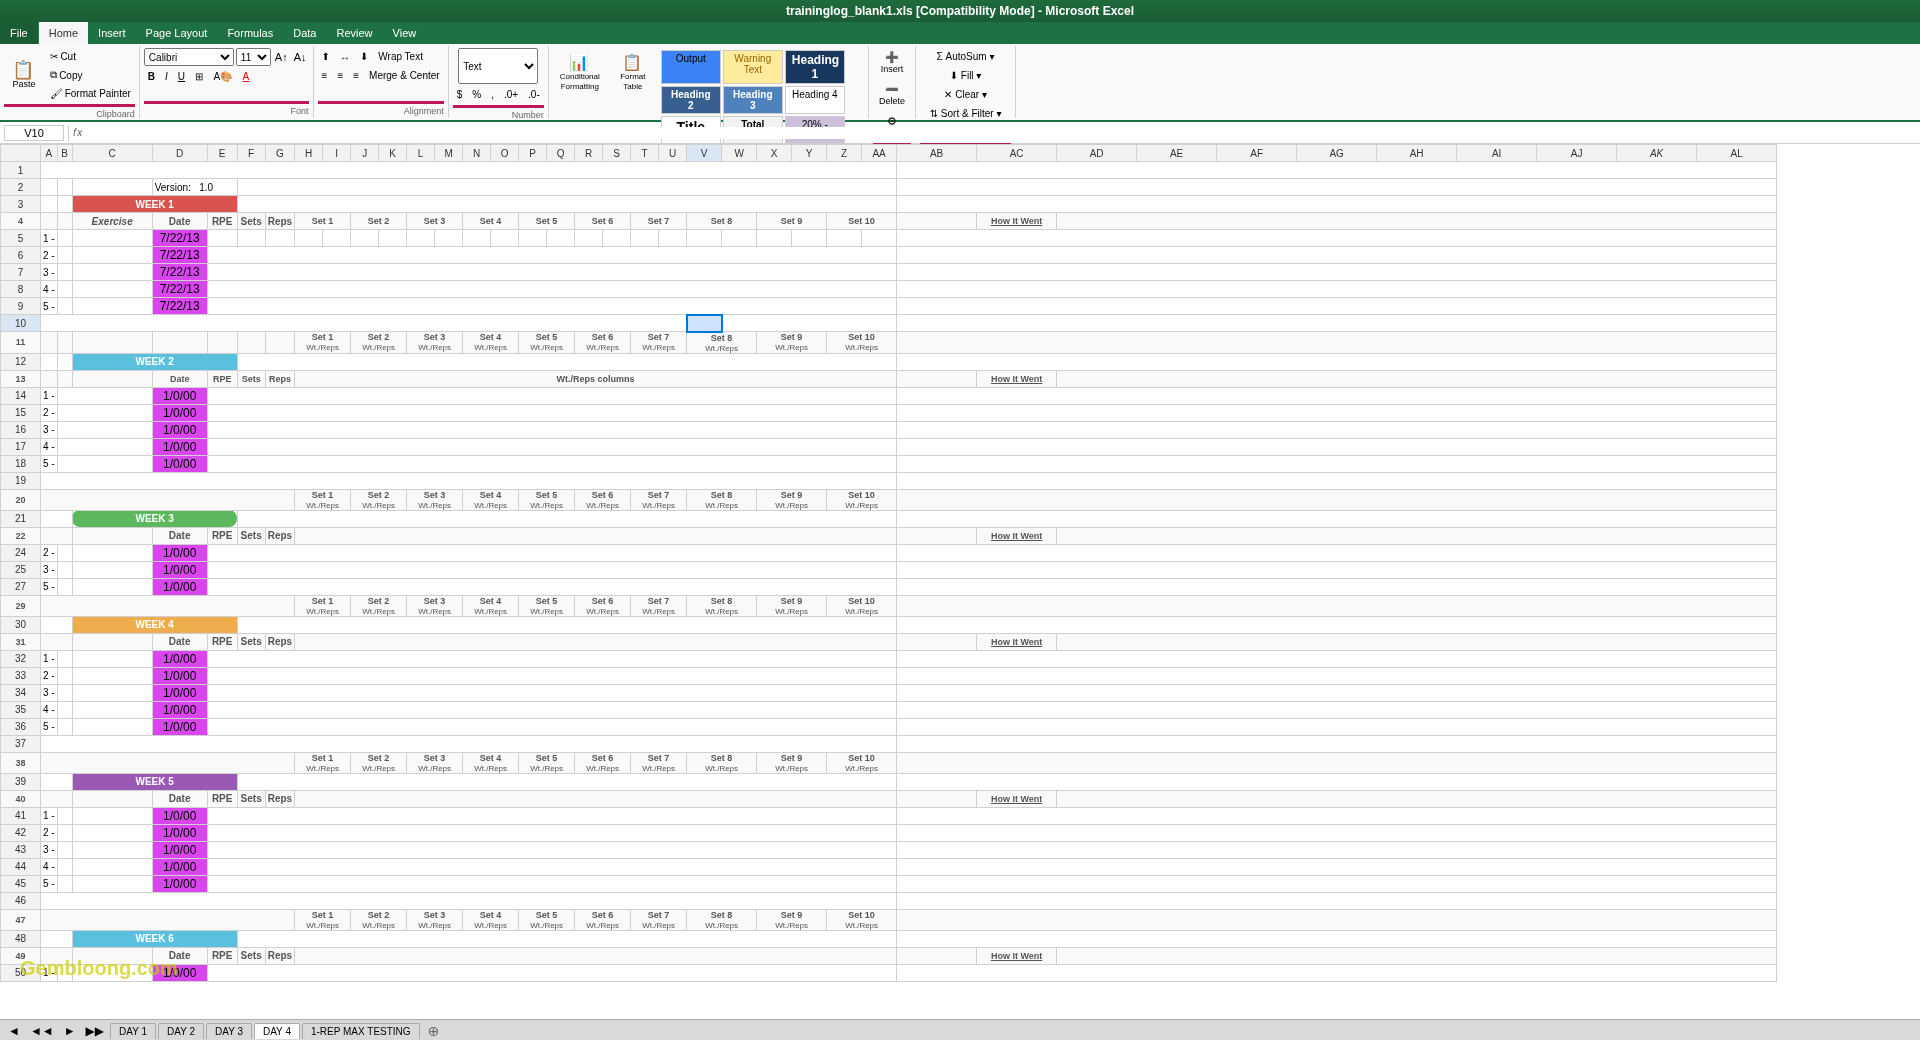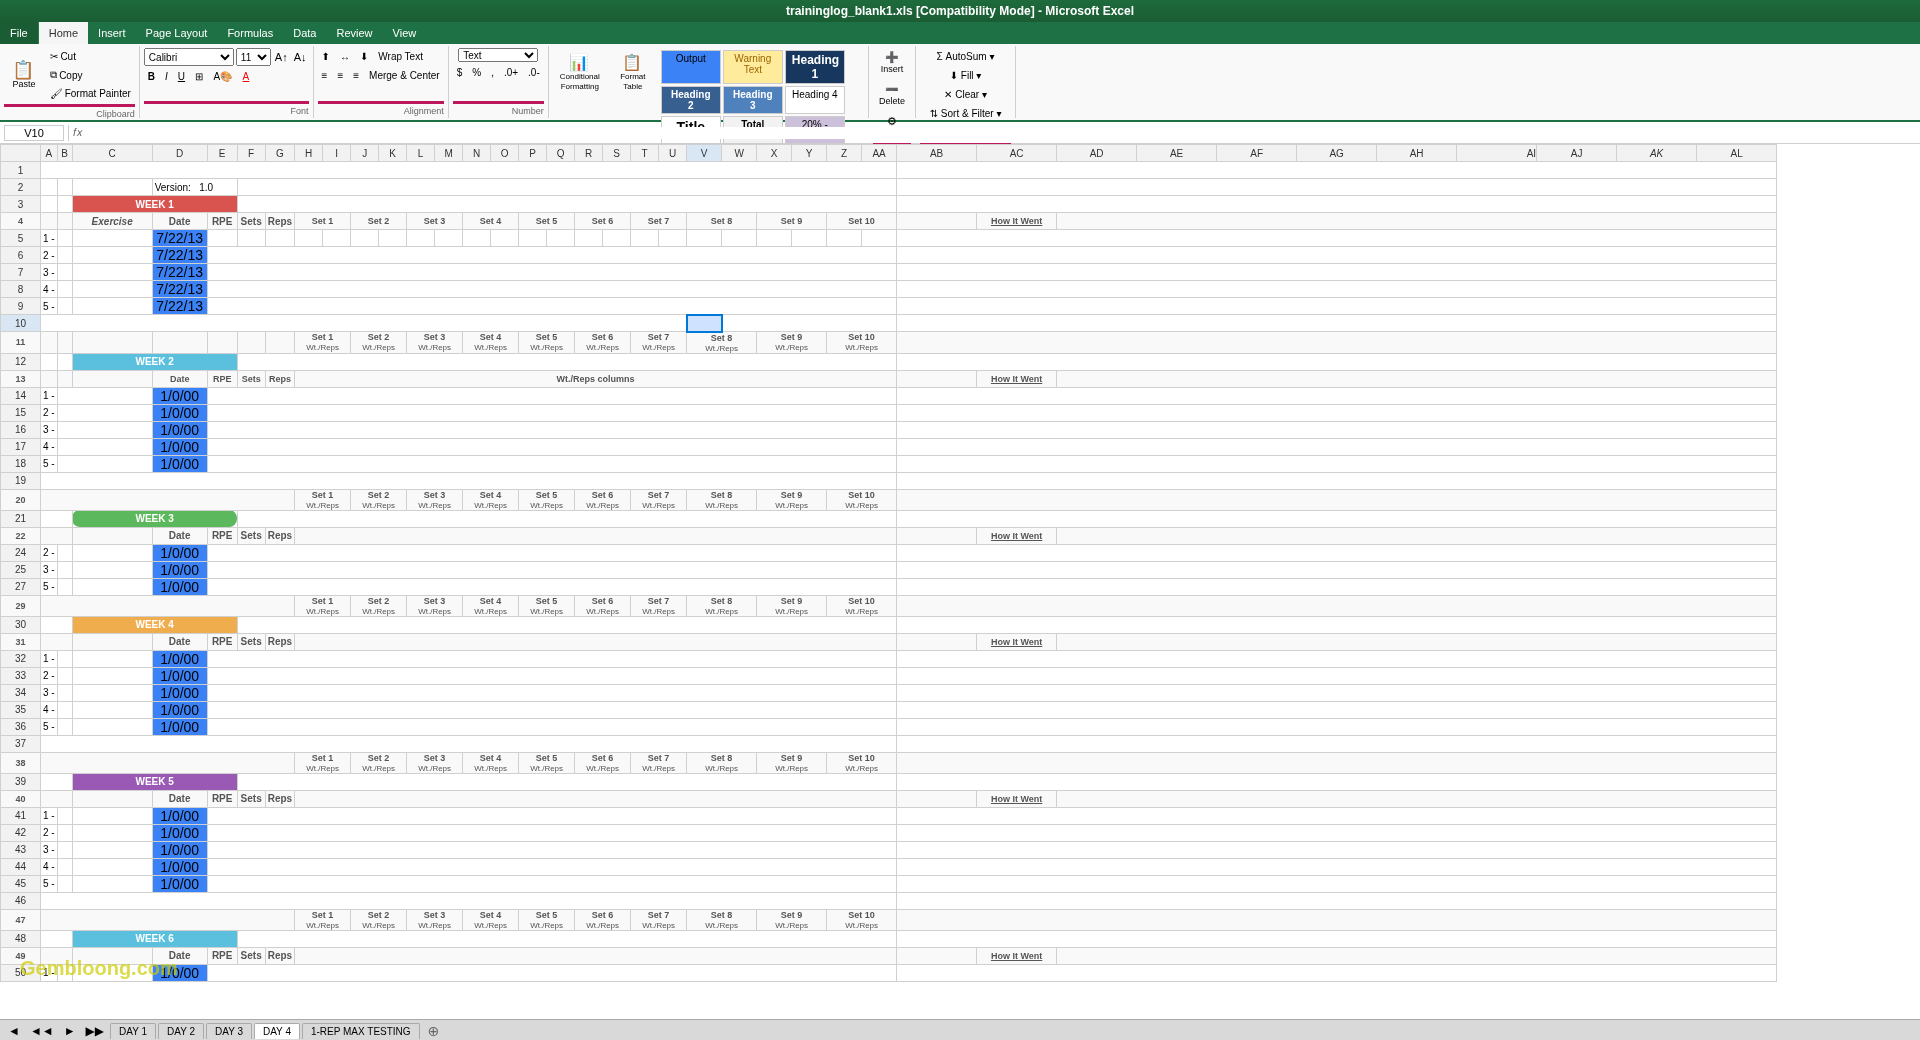--- a/index.html
+++ b/index.html
@@ -186,21 +186,21 @@
       background: #f2f2f2;
       text-align: center;
       font-size: 10px;
       color: #333;
       border: 1px solid #d0d0d0;
       cursor: pointer;
     }
     .row-num.selected { background: #d9e7f5; }
 
     .subheader-row td { background: #f9f9f9; font-size: 9px; text-align: center; color: #555; font-weight: bold; }
-    .date-cell { background: #3b82f6; font-size: 14px; text-align: center; }
+    .date-cell { background: #d946ef; font-size: 12px; text-align: center; }
     .how-it-went { color: #5c5cff; text-decoration: underline; font-size: 10px; cursor: pointer; }
 
     .selected-cell {
       background: #cfe2ff !important;
       border: 2px solid #0078d7 !important;
     }
 
     
     #sheet-tabs {
       display: flex;
@@ -317,21 +317,21 @@
         <div class="ribbon-btn-small">
           <span>Merge &amp; Center</span>
         </div>
       </div>
     </div>
     <div class="ribbon-group-label">Alignment</div>
   </div>
 
   <div class="ribbon-group">
     <div class="ribbon-group-content" style="flex-direction:column; gap:2px;">
-      <select style="font-size:10px; width:80px; height:14px;">
+      <select style="font-size:10px; width:80px; height:36px;">
         <option>Text</option>
         <option>General</option>
         <option>Number</option>
       </select>
       <div style="display:flex; gap:2px;">
         <div class="ribbon-btn-small">$</div>
         <div class="ribbon-btn-small">%</div>
         <div class="ribbon-btn-small">,</div>
         <div class="ribbon-btn-small">.0+</div>
         <div class="ribbon-btn-small">.0-</div>
@@ -436,21 +436,21 @@
           <td class="col-header" style="width:35px;">Y</td>
           <td class="col-header" style="width:35px;">Z</td>
           <td class="col-header" style="width:35px;">AA</td>
           <td class="col-header" style="width:80px;">AB</td>
           <td class="col-header" style="width:80px;">AC</td>
           <td class="col-header" style="width:80px;">AD</td>
           <td class="col-header" style="width:80px;">AE</td>
           <td class="col-header" style="width:80px;">AF</td>
           <td class="col-header" style="width:80px;">AG</td>
           <td class="col-header" style="width:80px;">AH</td>
-          <td class="col-header" style="width:80px;text-align:right;">AI</td>
+          <td class="col-header" style="width:80px;">AI</td>
           <td class="col-header" style="width:80px;">AJ</td>
           <td class="col-header" style="width:80px;font-style:italic;">AK</td>
           <td class="col-header" style="width:80px;">AL</td>
         </tr>
       </thead>
       <tbody>
 
         <tr>
           <td class="row-num">1</td>
           <td colspan="27"></td>

